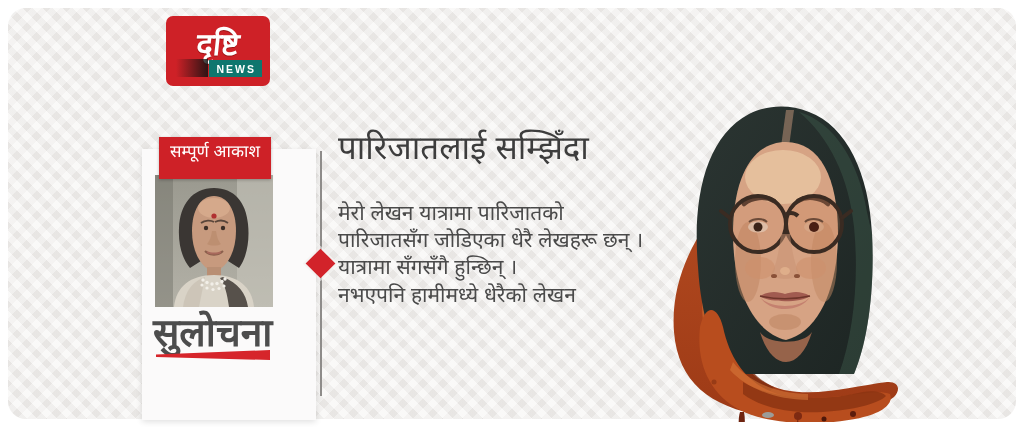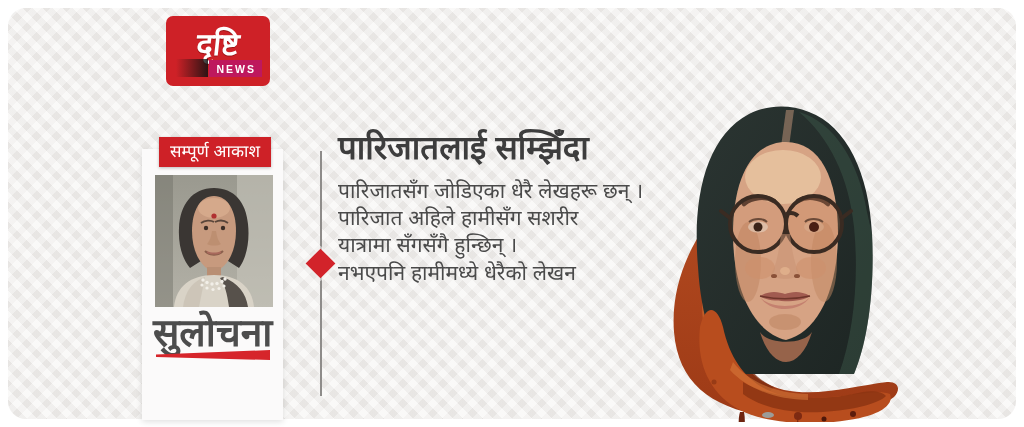--- a/index.html
+++ b/index.html
@@ -11,38 +11,38 @@
     background-image:
       repeating-linear-gradient(45deg, rgba(255,255,255,0.45) 0 7px, rgba(120,115,110,0.035) 7px 14px),
       repeating-linear-gradient(-45deg, rgba(255,255,255,0.35) 0 7px, rgba(120,115,110,0.03) 7px 14px);
   }
   
   .logo{position:absolute;left:158px;top:8px;width:104px;height:70px;background:#ce2127;border-radius:7px;}
   .logo-text{position:absolute;left:0;top:6px;width:100%;text-align:center;color:#ffffff;
     font-size:31px;font-weight:bold;transform:skewX(-6deg);text-shadow:0 1px 0 rgba(120,10,10,.6);}
   .news-fade{position:absolute;bottom:9px;right:62px;width:32px;height:18px;
     background:linear-gradient(90deg, rgba(17,17,17,0), rgba(17,17,17,0.85));}
-  .news-box{position:absolute;bottom:9px;right:8px;background:#be185d;color:#ffffff;
+  .news-box{position:absolute;bottom:9px;right:8px;background:#0f766e;color:#ffffff;
     font-size:10.5px;font-weight:bold;letter-spacing:2px;padding:2.5px 6px 2.5px 8px;}
   
   .card{position:absolute;left:134px;top:141px;width:141px;height:271px;background:#fbfafa;
-    box-shadow:0 2px 6px rgba(0,0,0,0.12);}
-  .tag{position:absolute;left:151px;top:129px;height:30px;line-height:29px;background:#ce2127;
+    box-shadow:0 2px 6px rgba(0,0,0,0.12);padding-left:33px;}
+  .tag{position:absolute;left:151px;top:129px;height:42px;line-height:29px;background:#ce2127;
     color:#ffffff;font-size:17px;padding:0 11px;box-shadow:0 1px 3px rgba(0,0,0,0.25);white-space:nowrap;}
   .photo{position:absolute;left:13px;top:26px;width:118px;height:132px;display:block;}
   .person-name{position:absolute;left:11px;top:155px;width:120px;font-size:39px;color:#4d4d4d;
     font-weight:600;white-space:nowrap;}
   .wedge{position:absolute;left:14px;top:201px;width:114px;height:11px;display:block;}
   
   .vline{position:absolute;left:312px;top:143px;width:2px;height:245px;background:#8e8c8a;}
   .diamond{position:absolute;left:302px;top:245px;width:21px;height:21px;background:#d2232a;
     transform:rotate(45deg);box-shadow:0 0 0 2px rgba(240,238,236,0.6);}
   
   .article{position:absolute;left:330px;top:116px;width:370px;}
-  .article-title{font-size:33px;font-weight:bold;color:#3d3d3d;white-space:nowrap;margin:0 0 8px 0;}
+  .article-title{font-size:33px;font-weight:normal;color:#3d3d3d;white-space:nowrap;margin:0 0 30px 0;}
   .article-body{font-size:21px;line-height:27.2px;color:#4a4a4a;}
   .article-body div{white-space:nowrap;}
   
   .portrait{position:absolute;left:636px;top:74px;width:286px;height:340px;display:block;}
 </style>
 </head>
 <body>
 
 <div class="stage">
   <div class="canvas">
@@ -99,22 +99,22 @@
       </svg>
     </div>
     <div class="tag">सम्पूर्ण आकाश</div>
 
     <div class="vline"></div>
     <div class="diamond"></div>
 
     <div class="article">
       <div class="article-title">पारिजातलाई सम्झिँदा</div>
       <div class="article-body">
+          <div>मेरो लेखन यात्रामा पारिजातको</div>
           <div>पारिजातसँग जोडिएका धेरै लेखहरू छन् ।</div>
-          <div>पारिजात अहिले हामीसँग सशरीर</div>
           <div>यात्रामा सँगसँगै हुन्छिन् ।</div>
           <div>नभएपनि हामीमध्ये धेरैको लेखन</div>
         </div>
     </div>
 
     <svg class="portrait" viewBox="0 0 286 340" aria-hidden="true">
       <defs>
         <linearGradient id="hairG" x1="0" y1="0" x2="1" y2="1">
           <stop offset="0" stop-color="#2b3532"></stop>
             <stop offset="1" stop-color="#1d2523"></stop>

